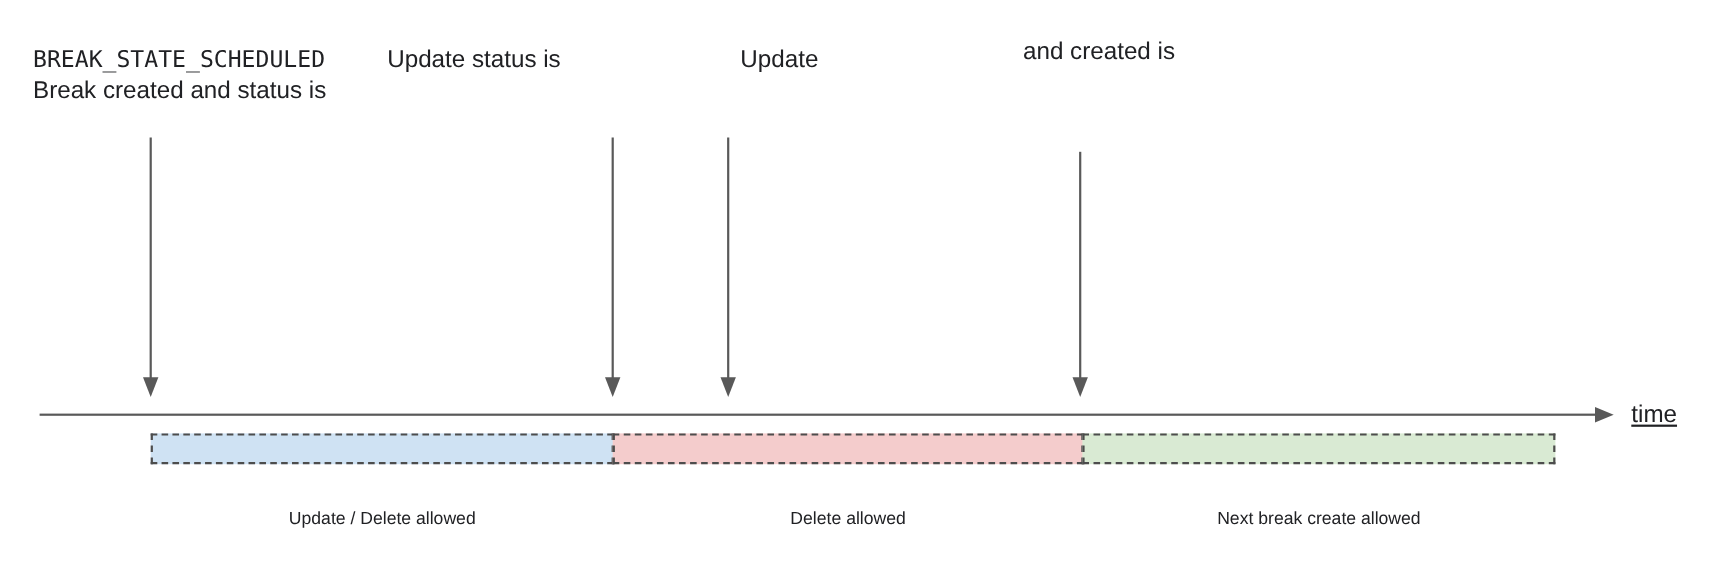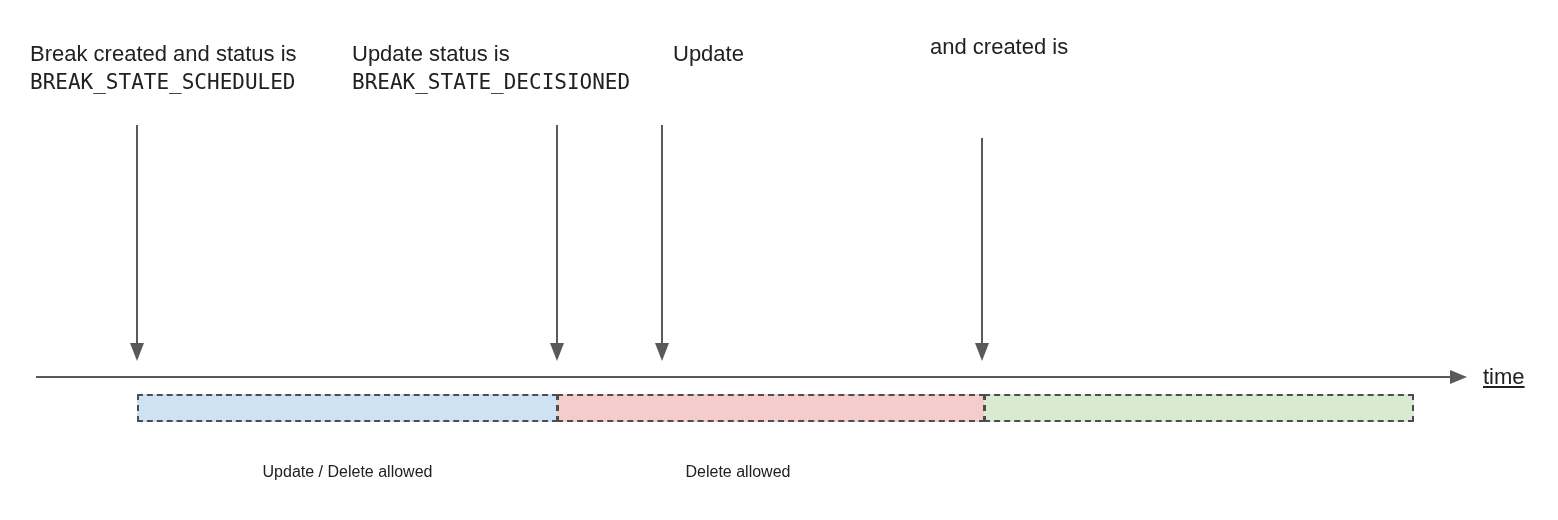--- a/index.html
+++ b/index.html
@@ -77,27 +77,26 @@
     line-height: 26px;
     text-align: center;
   }
 </style>
 </head>
 <body>
 
 <div id="canvas">
 
   <div class="annotation" style="left:30px; top:40px;">
+    <span class="line mono">BREAK_STATE_SCHEDULED</span>
     <span class="line">Break created and status is</span>
-    <span class="line mono">BREAK_STATE_SCHEDULED</span>
   </div>
 
   <div class="annotation" style="left:352px; top:40px;">
     <span class="line">Update status is</span>
-    <span class="line mono">BREAK_STATE_DECISIONED</span>
   </div>
 
   <div class="annotation" style="left:673px; top:40px;">
     <span class="line">Update</span>
   </div>
 
   <div class="annotation" style="left:930px; top:33px;">
     <span class="line">and created is</span>
   </div>
 
@@ -120,15 +119,16 @@
 
   <div class="timeline-line"></div>
   <div class="timeline-head"></div>
   <div class="time-label">time</div>
 
   <div class="segment" style="left: 137px; width: 421px; background-color: rgb(207, 226, 243);"></div>
   <div class="segment" style="left: 557px; width: 428px; background-color: rgb(244, 204, 204);"></div>
   <div class="segment" style="left: 984px; width: 430px; background-color: rgb(217, 234, 211);"></div>
 
   <div class="seg-label" style="left:137px; width:421px;">Update / Delete allowed</div>
-  <div class="seg-label" style="left:524px; width:428px;">Delete allowed</div>
+  <div class="seg-label" style="left:557px; width:428px;">Delete allowed</div>
+  <div class="seg-label" style="left:984px; width:430px;">Next break create allowed</div>
 
 </div>
 
 </body></html>

